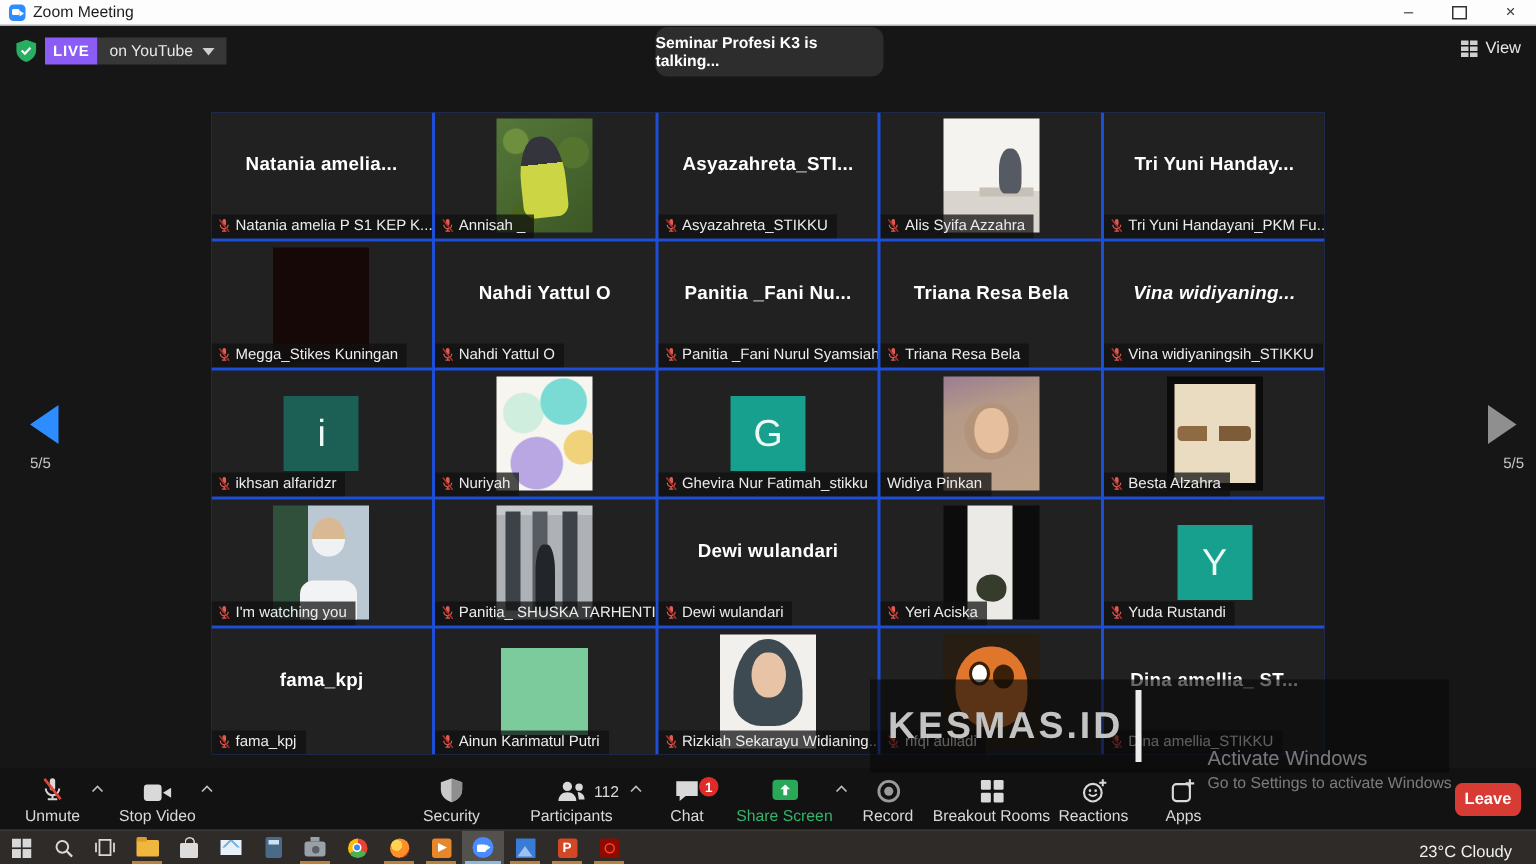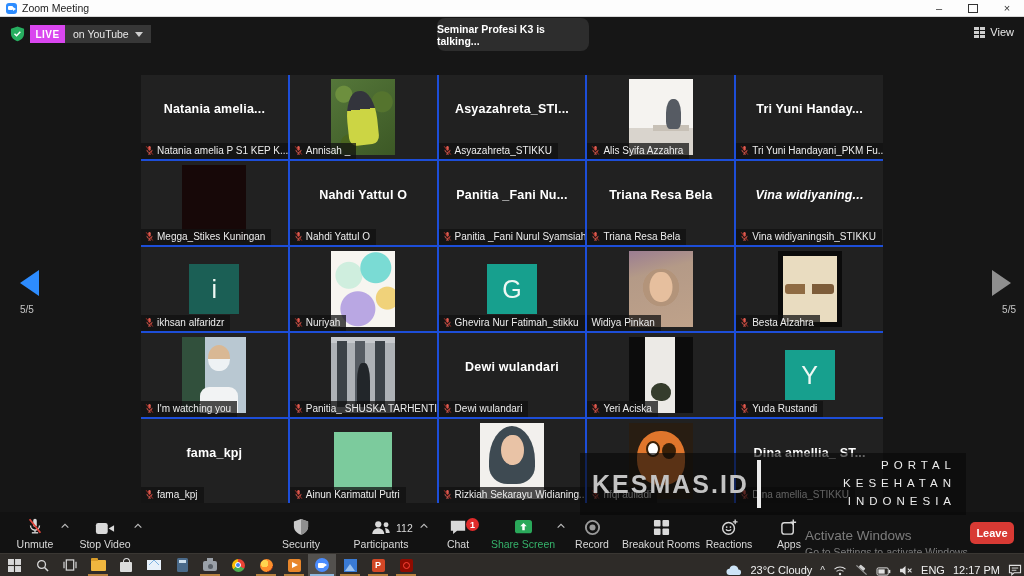--- a/index.html
+++ b/index.html
@@ -14,21 +14,21 @@
   .app-ico::before{content:"";position:absolute;right:1.2px;top:4px;border-left:3px solid #fff;
     border-top:2px solid transparent;border-bottom:2px solid transparent;}
   .title-text{font-size:10.5px;color:#1c1c1c;}
   .win-controls{position:absolute;right:0;top:0;height:16px;display:flex;align-items:center;}
   .wc{width:34px;height:16px;display:flex;align-items:center;justify-content:center;color:#333;font-size:11px;cursor:default;}
   .wc .maxbox{width:8px;height:7px;border:1px solid #333;}
 
   
   .topbar{position:absolute;left:0;top:17px;width:1024px;height:39px;background:#161616;z-index:20;}
   .enc-shield{position:absolute;left:10px;top:9px;width:15px;height:16px;}
-  .live-badge{position:absolute;left:30px;top:8px;width:35px;height:18px;background:#d946ef;color:#fff;
+  .live-badge{position:absolute;left:30px;top:8px;width:35px;height:18px;background:#8b5cf6;color:#fff;
     font-size:10px;font-weight:bold;display:flex;align-items:center;justify-content:center;letter-spacing:.5px;}
   .yt-drop{position:absolute;left:65px;top:8px;height:18px;background:#373737;color:#e8e8e8;font-size:10.5px;
     display:flex;align-items:center;padding:0 8px;gap:6px;}
   .yt-caret{width:0;height:0;border-left:4px solid transparent;border-right:4px solid transparent;border-top:5px solid #cfcfcf;}
   .talk-tip{position:absolute;left:437px;top:1px;width:152px;height:33px;background:#2d2d2d;border-radius:8px;
     color:#fff;font-size:10.5px;font-weight:bold;display:flex;align-items:center;justify-content:center;z-index:25;}
   .view-btn{position:absolute;right:10px;top:9px;display:flex;align-items:center;gap:5px;color:#e8e8e8;font-size:11px;}
   .grid-ico{width:11px;height:11px;background:
     linear-gradient(#cfcfcf,#cfcfcf) 0 0/5px 3px no-repeat,
     linear-gradient(#cfcfcf,#cfcfcf) 6px 0/5px 3px no-repeat,
@@ -107,21 +107,21 @@
 
   
   .kesmas{position:absolute;left:580px;top:453px;width:386px;height:62px;background:rgba(8,8,8,.62);
     display:flex;align-items:center;z-index:50;}
   .kesmas-brand{color:#c3c3c3;font-size:25px;font-weight:bold;letter-spacing:2px;margin-left:12px;}
   .kesmas-div{width:4px;height:48px;background:#ededed;margin:0 10px 0 8px;}
   .kesmas-lines{flex:1;text-align:right;padding-right:10px;color:#ececec;font-size:11.5px;letter-spacing:5px;line-height:1.55;}
 
   
   .activate{position:absolute;left:805px;top:498px;z-index:60;color:rgba(210,210,210,.55);pointer-events:none;}
-  .activate .l1{font-size:13.5px;margin-top:30px;}
+  .activate .l1{font-size:13.5px;}
   .activate .l2{font-size:10.5px;margin-top:3px;}
 
   
   .toolbar{position:absolute;left:0;top:512px;width:1024px;height:41px;background:#121212;z-index:40;}
   .tool{position:absolute;top:4px;transform:translateX(-50%);text-align:center;width:90px;}
   .tool .ticon{height:20px;display:flex;align-items:flex-end;justify-content:center;position:relative;}
   .tool .tlabel{font-size:10.5px;color:#d9d9d9;margin-top:2px;white-space:nowrap;}
   .tool.green .tlabel{color:#35b36b;}
   .tcaret{position:absolute;top:10px;width:10px;height:8px;}
   .pcount{position:absolute;font-size:10.5px;color:#d9d9d9;top:6px;}
@@ -163,21 +163,21 @@
     border-bottom:none;border-radius:4px 4px 0 0;box-sizing:border-box;}
   .ico-mail{width:14px;height:10px;background:#e8f1fa;position:relative;overflow:hidden;}
   .ico-mail::after{content:"";position:absolute;left:0;top:-5px;width:14px;height:10px;transform:rotate(0);
     background:linear-gradient(135deg,transparent 0 46%,#7fb3e0 47% 53%,transparent 54%),
     linear-gradient(225deg,transparent 0 46%,#7fb3e0 47% 53%,transparent 54%);}
   .ico-calc{width:11px;height:14px;background:#4a6a8a;border-radius:1.5px;position:relative;}
   .ico-calc::after{content:"";position:absolute;left:2px;top:2px;width:7px;height:3px;background:#cfe0ee;}
   .ico-cam{width:14px;height:10px;background:#9aa0a8;border-radius:2px;position:relative;margin-top:2px;}
   .ico-cam::before{content:"";position:absolute;left:4px;top:-3px;width:6px;height:3px;background:#9aa0a8;}
   .ico-cam::after{content:"";position:absolute;left:4.5px;top:2.5px;width:5px;height:5px;border-radius:50%;background:#5a6068;}
-  .tray{margin-left:auto;display:flex;align-items:flex-end;gap:8px;padding-right:2px;height:100%;}
+  .tray{margin-left:auto;display:flex;align-items:center;gap:8px;padding-right:16px;height:100%;flex-direction:column;}
   .tray-text{color:#f0f0f0;font-size:11px;white-space:nowrap;}
   .tray-caret{color:#e0e0e0;font-size:10px;}
 
   svg{display:block;}
 </style>
 </head>
 <body>
 
 <div class="screen">
 
@@ -567,25 +567,20 @@
         </svg>
         <span class="label-text">Dina amellia_STIKKU</span>
       </div>
     </div>
       </div>
   </div>
 
   <div class="kesmas">
     <span class="kesmas-brand">KESMAS.ID</span>
     <span class="kesmas-div"></span>
-    <span class="kesmas-lines">
-      <span>PORTAL</span><br>
-      <span>KESEHATAN</span><br>
-      <span>INDONESIA</span>
-    </span>
   </div>
 
   <div class="activate">
     <div class="l1">Activate Windows</div>
     <div class="l2">Go to Settings to activate Windows</div>
   </div>
 
   <div class="toolbar">
 
     <div class="tool" style="left:35px">

